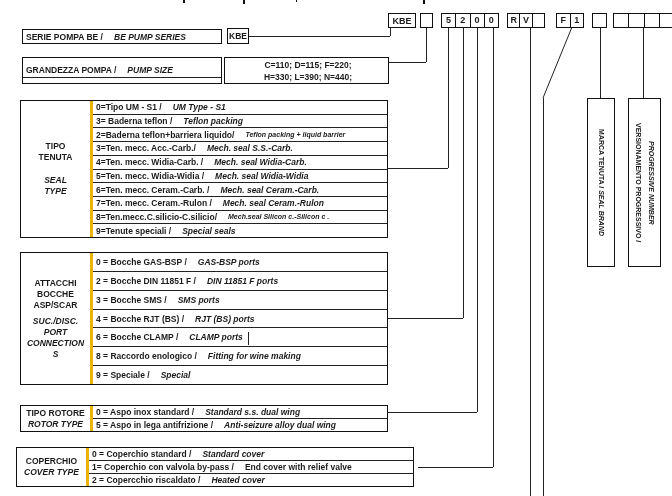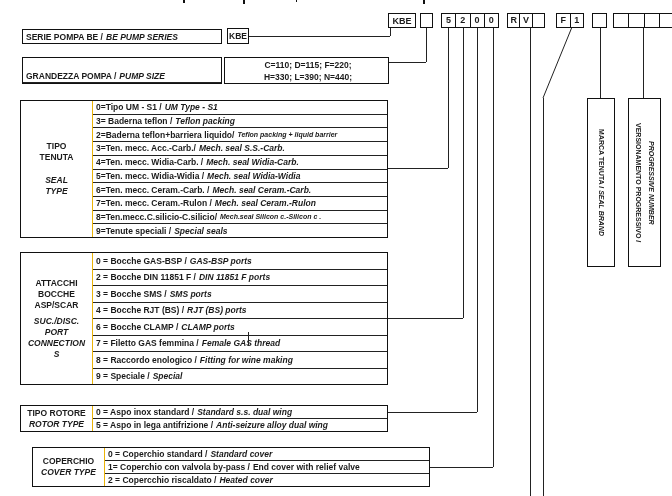--- a/index.html
+++ b/index.html
@@ -13,26 +13,26 @@
   .ccell{flex:1;border-left:1px solid #111;display:flex;align-items:center;justify-content:center;
     font-size:9px;font-weight:bold;line-height:1;}
   .ccell:first-child{border-left:none;}
   .cbox{position:absolute;top:13px;height:15px;border:1.5px solid #111;box-sizing:border-box;
     display:flex;align-items:center;justify-content:center;font-size:9px;font-weight:bold;background:#fff;z-index:3;}
   
   .lblbox{position:absolute;border:1.5px solid #111;box-sizing:border-box;background:#fff;
     font-size:8.5px;font-weight:bold;display:flex;align-items:center;white-space:nowrap;z-index:3;}
   .pad{padding-left:3px;}
   .center{justify-content:center;}
-  .en{font-style:italic;margin-left:3px;}
+  .en{font-style:italic;margin-left:11px;}
   .en.small{font-size:7px;}
   .en.upright{font-style:normal;}
   
   .tbl{position:absolute;display:flex;border:1.5px solid #111;box-sizing:border-box;background:#fff;z-index:3;}
-  .tbl-label{width:72px;border-right:1px solid #eab308;box-sizing:border-box;display:flex;
+  .tbl-label{width:72px;border-right:3px solid #eab308;box-sizing:border-box;display:flex;
     flex-direction:column;justify-content:center;align-items:center;text-align:center;
     font-size:8.5px;font-weight:bold;line-height:11px;}
   .tbl-label .hl{white-space:nowrap;}
   .tbl-label .hl.en{margin-left:0;}
   .tbl-rows{flex:1;display:flex;flex-direction:column;min-width:0;}
   .tbl-row{flex:1;display:flex;align-items:center;padding-left:3px;border-top:1px solid #222;
     font-size:8.5px;font-weight:bold;white-space:nowrap;overflow:hidden;}
   .tbl-row:first-child{border-top:none;}
   
   .vbox{position:absolute;top:98px;height:169px;border:1.5px solid #111;box-sizing:border-box;
@@ -88,21 +88,21 @@
   </div>
 
   <div class="lblbox pad" style="left:22px;top:29px;width:200px;height:15px;">
     <span>SERIE POMPA BE /</span>
     <span class="en">BE PUMP SERIES</span>
   </div>
   <div class="lblbox center" style="left:227px;top:28px;width:22px;height:16px;">
     <span>KBE</span>
   </div>
 
-  <div class="lblbox" style="left:22px;top:57px;width:200px;height:27px;align-items:flex-end;">
+  <div class="lblbox" style="left:22px;top:57px;width:200px;height:27px;align-items:center;">
     <div style="height:13px;width:100%;border-bottom:1px solid #222;display:flex;align-items:center;" class="pad">
       <span>GRANDEZZA POMPA /</span>
       <span class="en">PUMP SIZE</span>
     </div>
   </div>
   <div class="lblbox" style="left:224px;top:57px;width:165px;height:27px;align-items:center;flex-direction:column;justify-content:center;line-height:12px;">
     <div class="pad">C=110; D=115; F=220;</div>
     <div class="pad">H=330; L=390; N=440;</div>
   </div>
 
@@ -184,24 +184,20 @@
         </div>
         <div class="tbl-row">
           <span>4 = Bocche RJT (BS) /</span>
           <span class="en">RJT (BS) ports</span>
         </div>
         <div class="tbl-row">
           <span>6 = Bocche CLAMP /</span>
           <span class="en">CLAMP ports</span>
         </div>
         <div class="tbl-row">
-          <span>7 = Filetto GAS femmina /</span>
-          <span class="en">Female GAS thread</span>
-        </div>
-        <div class="tbl-row">
           <span>8 = Raccordo enologico /</span>
           <span class="en">Fitting for wine making</span>
         </div>
         <div class="tbl-row">
           <span>9 = Speciale /</span>
           <span class="en">Special</span>
         </div>
       </div>
   </div>
 
@@ -217,21 +213,21 @@
           <span>0 = Aspo inox standard /</span>
           <span class="en">Standard s.s. dual wing</span>
         </div>
         <div class="tbl-row">
           <span>5 = Aspo in lega antifrizione /</span>
           <span class="en">Anti-seizure alloy dual wing</span>
         </div>
       </div>
   </div>
 
-  <div class="tbl" style="left:32px;top:447px;width:398px;height:40px;">
+  <div class="tbl" style="left:16px;top:447px;width:398px;height:40px;">
     <div class="tbl-label">
         <div class="hl">COPERCHIO</div>
         <div class="hl en">COVER TYPE</div>
       </div>
     <div class="tbl-rows">
         <div class="tbl-row">
           <span>0 = Coperchio standard /</span>
           <span class="en">Standard cover</span>
         </div>
         <div class="tbl-row">

